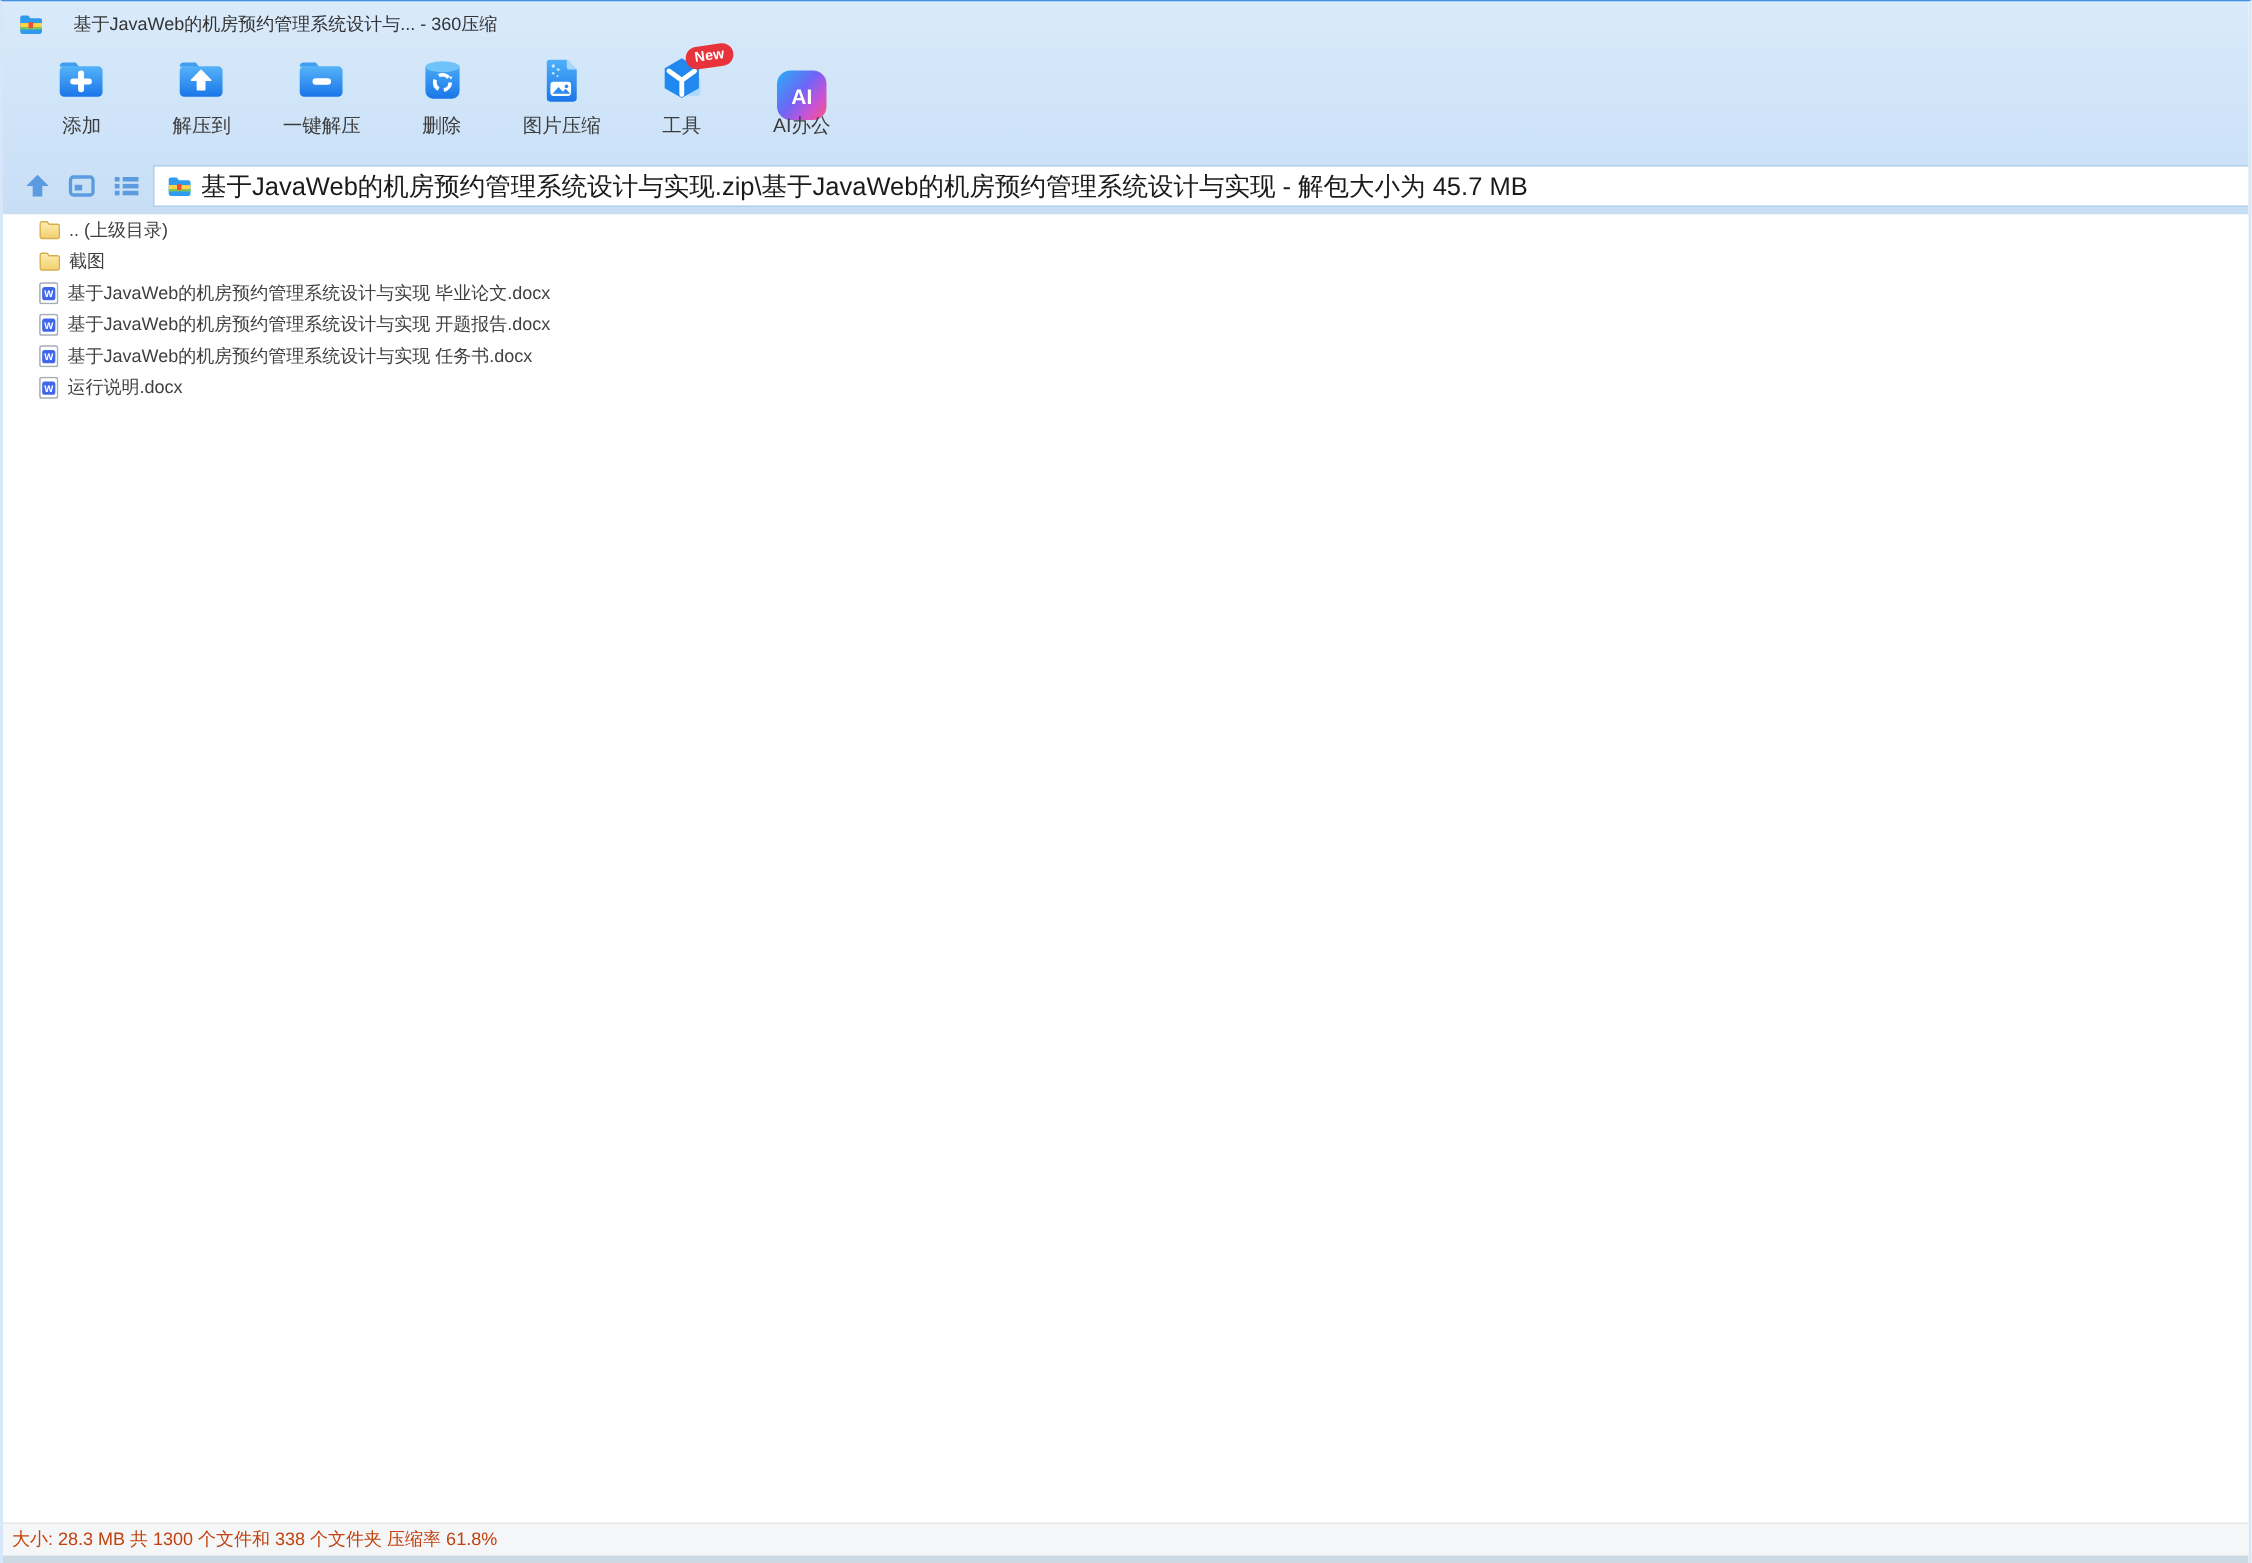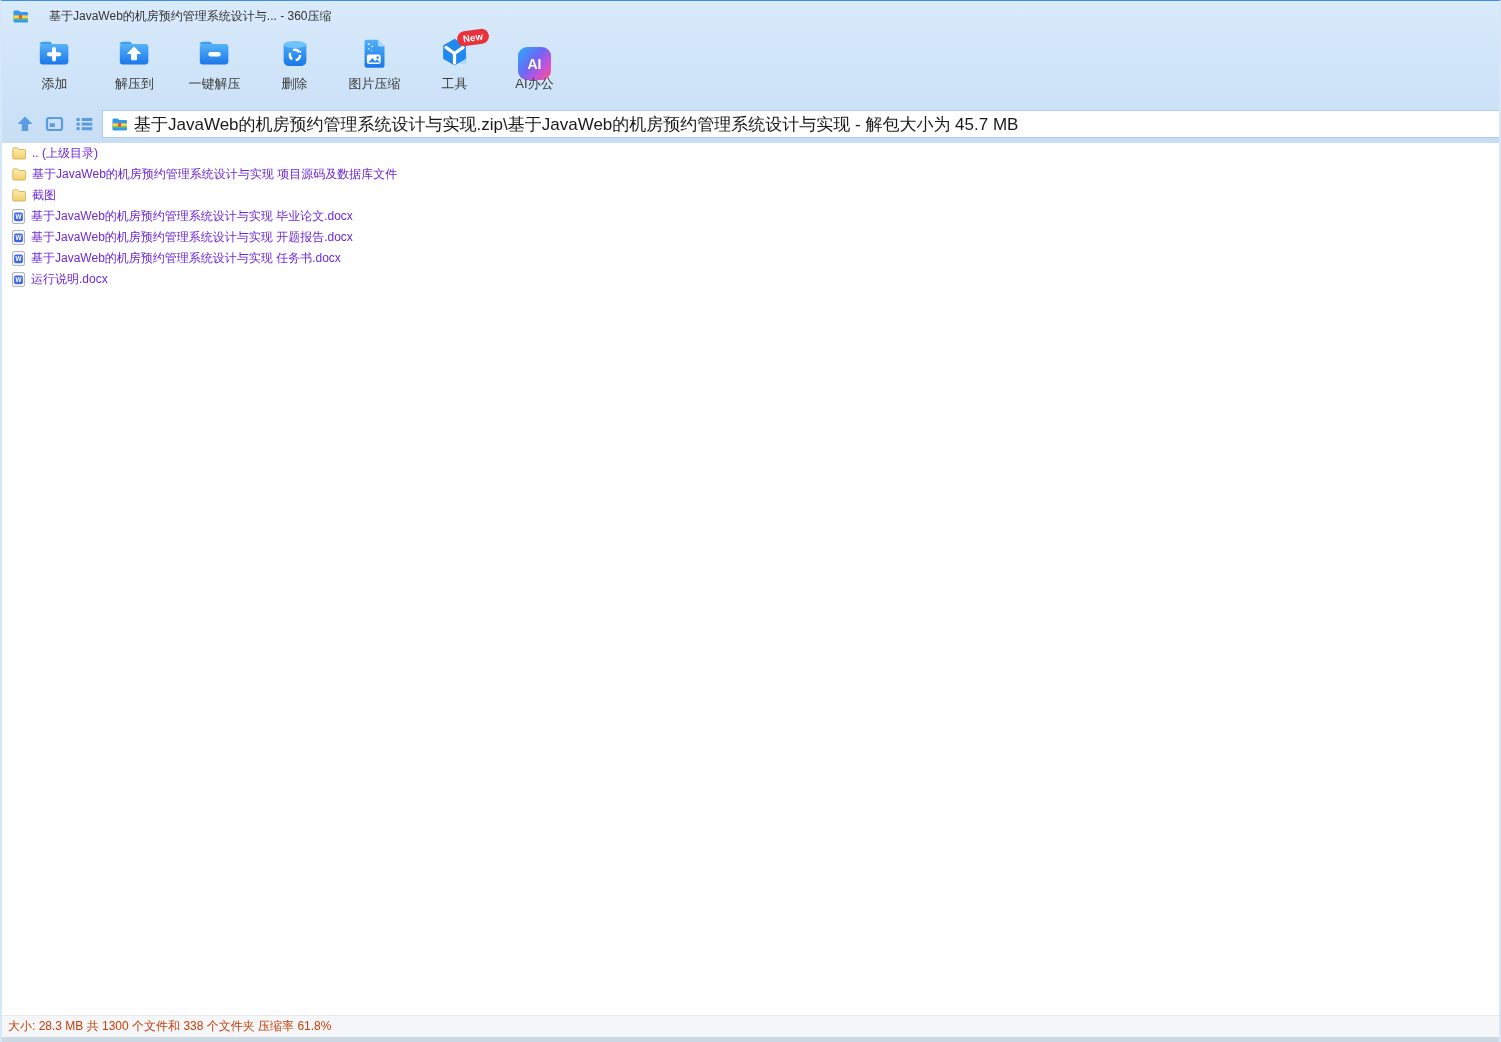--- a/index.html
+++ b/index.html
@@ -23,21 +23,21 @@
   .ai-icon{width:33px;height:33px;border-radius:9px;display:flex;align-items:center;justify-content:center;
     background:linear-gradient(130deg,#30a7f6 5%,#6d66f6 45%,#c653d6 72%,#f4538e 95%);
     color:#fff;font-weight:bold;font-size:14px;margin-top:19px;}
   .addressbar{height:38px;display:flex;align-items:center;padding-left:10px;gap:5px;}
   .nav-ico{width:25px;height:23px;display:flex;align-items:center;justify-content:center;border-radius:3px;}
   .addr-input{flex:1;height:26px;background:#fff;border:1px solid #aecdec;border-right:none;
     display:flex;align-items:center;gap:6px;padding:0 8px;font-size:17px;color:#1a1a1a;overflow:hidden;white-space:nowrap;}
   
   .content{flex:1;background:#fff;overflow:hidden;}
   .list-header{font-size:12px;color:#3f3f3f;padding:6px 0 4px 5px;border-bottom:1px solid #efefef;}
-  .row{height:21px;display:flex;align-items:center;padding-left:10px;gap:6px;font-size:12px;color:#6d28d9;white-space:nowrap;}
+  .row{height:21px;display:flex;align-items:center;padding-left:24px;gap:6px;font-size:12px;color:#404040;white-space:nowrap;}
   .row svg{flex:none;}
   
   .statusbar{height:21px;flex:none;background:#f5f6f8;border-top:1px solid #e6e8ea;
     display:flex;align-items:center;padding-left:6px;font-size:12px;color:#c2410c;}
   .bottom-strip{height:5px;flex:none;background:#ccd9e2;}
 </style>
 </head>
 <body>
 
 <div class="window">
@@ -228,34 +228,20 @@
             <svg width="14" height="13" viewBox="0 0 14 13">
     <defs>
                 <linearGradient id="g-fold" x1="0" y1="0" x2="0" y2="1">
       <stop offset="0" stop-color="#fdeeb0"></stop>
                   <stop offset="1" stop-color="#f3cf6e"></stop>
                 </linearGradient>
               </defs>
     <path d="M0.8 2.1 q0-1.3 1.3-1.3 h3.3 l1.4 1.7 h5.6 q1.2 0 1.2 1.2 v7.1 q0 1.2-1.2 1.2 H2.1 q-1.3 0-1.3-1.3 z" fill="url(#g-fold)" stroke="#d6ae52" stroke-width="0.9"></path>
             </svg>
           </span>
-          <span>基于JavaWeb的机房预约管理系统设计与实现 项目源码及数据库文件</span>
-        </div>
-        <div class="row">
-          <span style="display: inline-flex;">
-            <svg width="14" height="13" viewBox="0 0 14 13">
-    <defs>
-                <linearGradient id="g-fold" x1="0" y1="0" x2="0" y2="1">
-      <stop offset="0" stop-color="#fdeeb0"></stop>
-                  <stop offset="1" stop-color="#f3cf6e"></stop>
-                </linearGradient>
-              </defs>
-    <path d="M0.8 2.1 q0-1.3 1.3-1.3 h3.3 l1.4 1.7 h5.6 q1.2 0 1.2 1.2 v7.1 q0 1.2-1.2 1.2 H2.1 q-1.3 0-1.3-1.3 z" fill="url(#g-fold)" stroke="#d6ae52" stroke-width="0.9"></path>
-            </svg>
-          </span>
           <span>截图</span>
         </div>
         <div class="row">
           <span style="display: inline-flex;">
             <svg width="13" height="15" viewBox="0 0 13 15">
     <rect x="0.6" y="0.6" width="11.8" height="13.8" rx="1.4" fill="#fff" stroke="#a6adb5" stroke-width="1"></rect>
     <rect x="2.1" y="3.4" width="8.8" height="8.8" rx="1.7" fill="#4166e8"></rect>
     <text x="6.5" y="10.2" text-anchor="middle" font-size="6.4" font-weight="bold" fill="#fff" font-family="Liberation Sans, sans-serif">W</text>
             </svg>
           </span>

